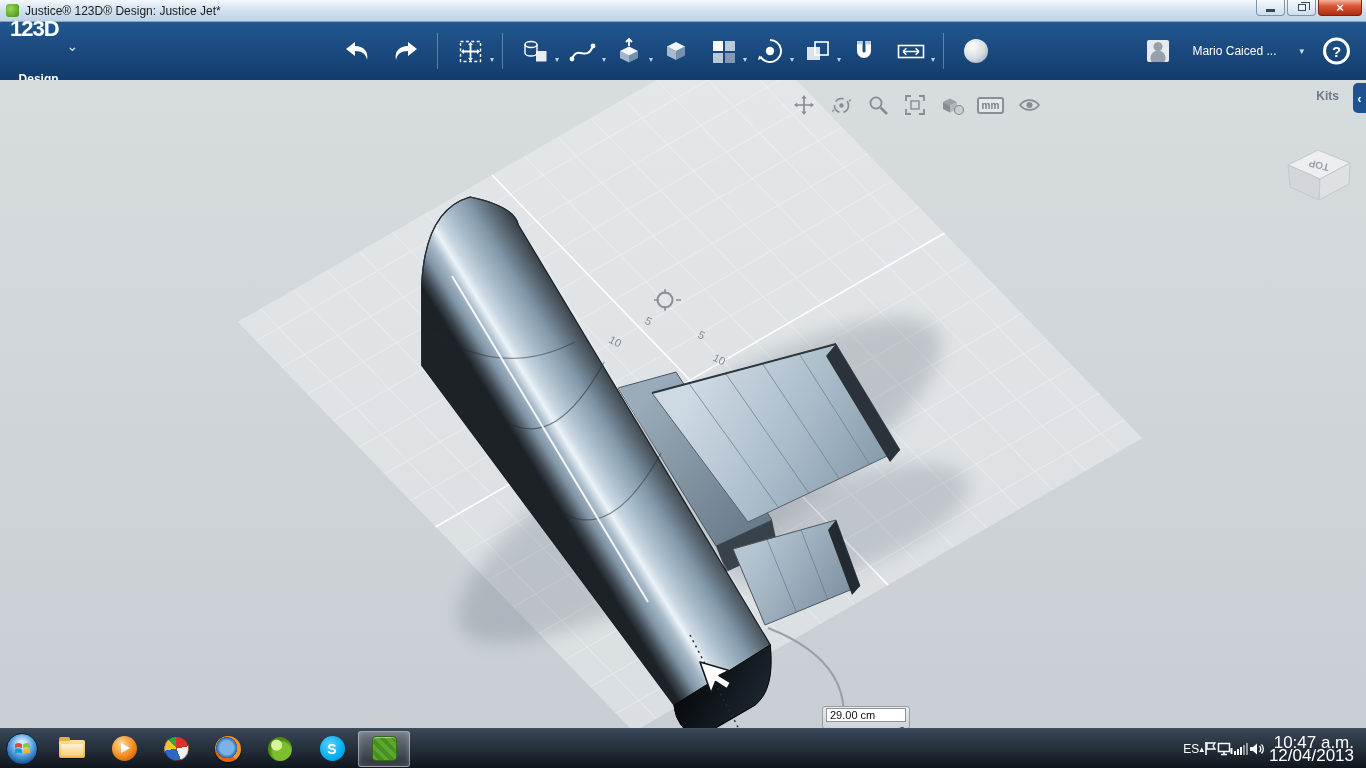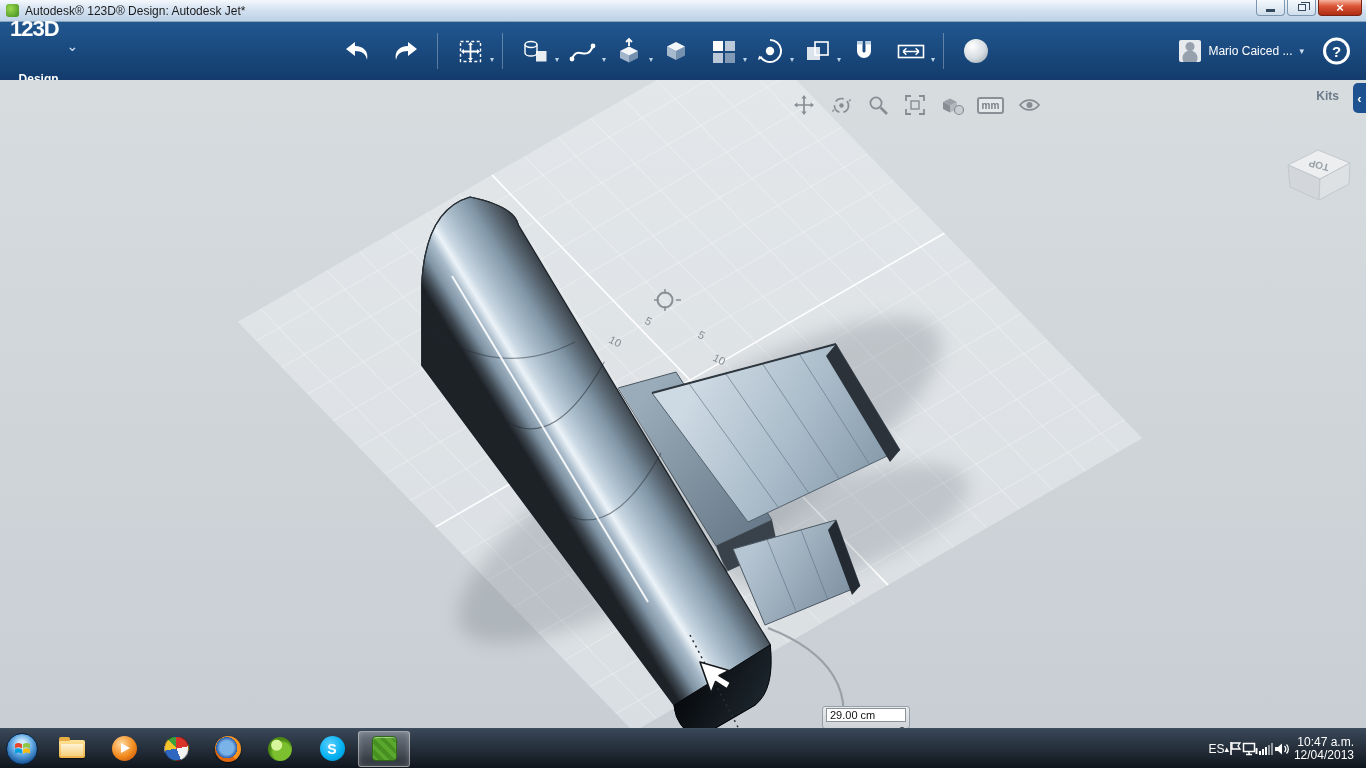--- a/index.html
+++ b/index.html
@@ -33,21 +33,21 @@
   .logo-secondary { font-size:12px; font-weight:bold; line-height:12px;margin-top:32px; }
   .logo-chevron { font-size:14px; color:#cfe0f0; margin-left:8px; margin-top:-10px; }
   .tools { display:flex; align-items:center; gap:17px; margin-left:215px; }
   .tool { position:relative; width:30px; height:34px; display:flex; align-items:center;
     justify-content:center; cursor:pointer; }
   .tool .caret { position:absolute; right:-9px; bottom:4px; font-size:8px; color:#bcd2e8; }
   .sep { width:1px; height:36px; background:rgba(255,255,255,.3); }
   .ball { width:24px; height:24px; border-radius:50%;
     background:radial-gradient(circle at 35% 30%, #ffffff, #d4dbe1 55%, #8e99a3); }
   .user-area { position:absolute; right:62px; top:50%; transform:translateY(-50%);
-    display:flex; align-items:center; gap:7px; font-size:12px; cursor:pointer; }
+    display:flex; align-items:center; gap:23px; font-size:12px; cursor:pointer; }
   .avatar { width:22px; height:22px; border-radius:2px;
     background:radial-gradient(circle at 50% 30%, #96a1ad 0 4px, rgba(0,0,0,0) 5px),
                radial-gradient(circle at 50% 82%, #96a1ad 0 7px, rgba(0,0,0,0) 8px), #e8ebee; }
   .user-caret { font-size:9px; color:#cfe0f0; }
   .help-btn { position:absolute; right:16px; top:50%; transform:translateY(-50%);
     width:27px; height:27px; border:3px solid #fff; border-radius:50%;
     display:flex; align-items:center; justify-content:center;
     font-weight:bold; font-size:15px; color:#fff; cursor:pointer; }
 
   
@@ -103,29 +103,29 @@
     background:radial-gradient(circle at 36% 34%, #d7f59a 0 5px, rgba(0,0,0,0) 6px),
                radial-gradient(circle at 58% 62%, #7cc02f 0 9px, #4c8a14 12px); }
   .skype { width:25px; height:25px; border-radius:50%; background:radial-gradient(circle at 40% 35%, #5ed0ff, #00aff0 60%, #0087c0);
     display:flex; align-items:center; justify-content:center; color:#fff; font-weight:bold; font-size:14px; }
   .app123d { width:25px; height:25px; border-radius:4px;
     background:repeating-linear-gradient(45deg, #59a82d 0 4px, #478f20 4px 8px);
     border:1px solid #2f6b12; box-shadow:inset 0 1px 1px rgba(255,255,255,.5); }
   .tray { position:absolute; right:6px; top:0; height:100%; display:flex; align-items:center; }
   .tray-text { color:#fff; font-size:12px; }
   .tray-caret { color:#fff; font-size:9px; cursor:pointer; }
-  .clock { display:flex; flex-direction:column; align-items:flex-end; color:#fff; font-size:12px;
+  .clock { display:flex; flex-direction:column; align-items:flex-end; color:#fff; font-size:17px;
     line-height:13px; padding:0 6px 0 4px; cursor:pointer; }
 </style>
 </head>
 <body>
 
 <div class="titlebar">
   <span class="title-icon"></span>
-  <span class="title-text">Autodesk® 123D® Design: Autodesk Jet*</span>
+  <span class="title-text">Justice® 123D® Design: Justice Jet*</span>
   <div class="win-controls">
     <div class="win-btn">
         <span class="min-glyph"></span>
       </div>
     <div class="win-btn">
         <span class="restore-glyph"></span>
       </div>
     <div class="win-btn close">×</div>
   </div>
 </div>

